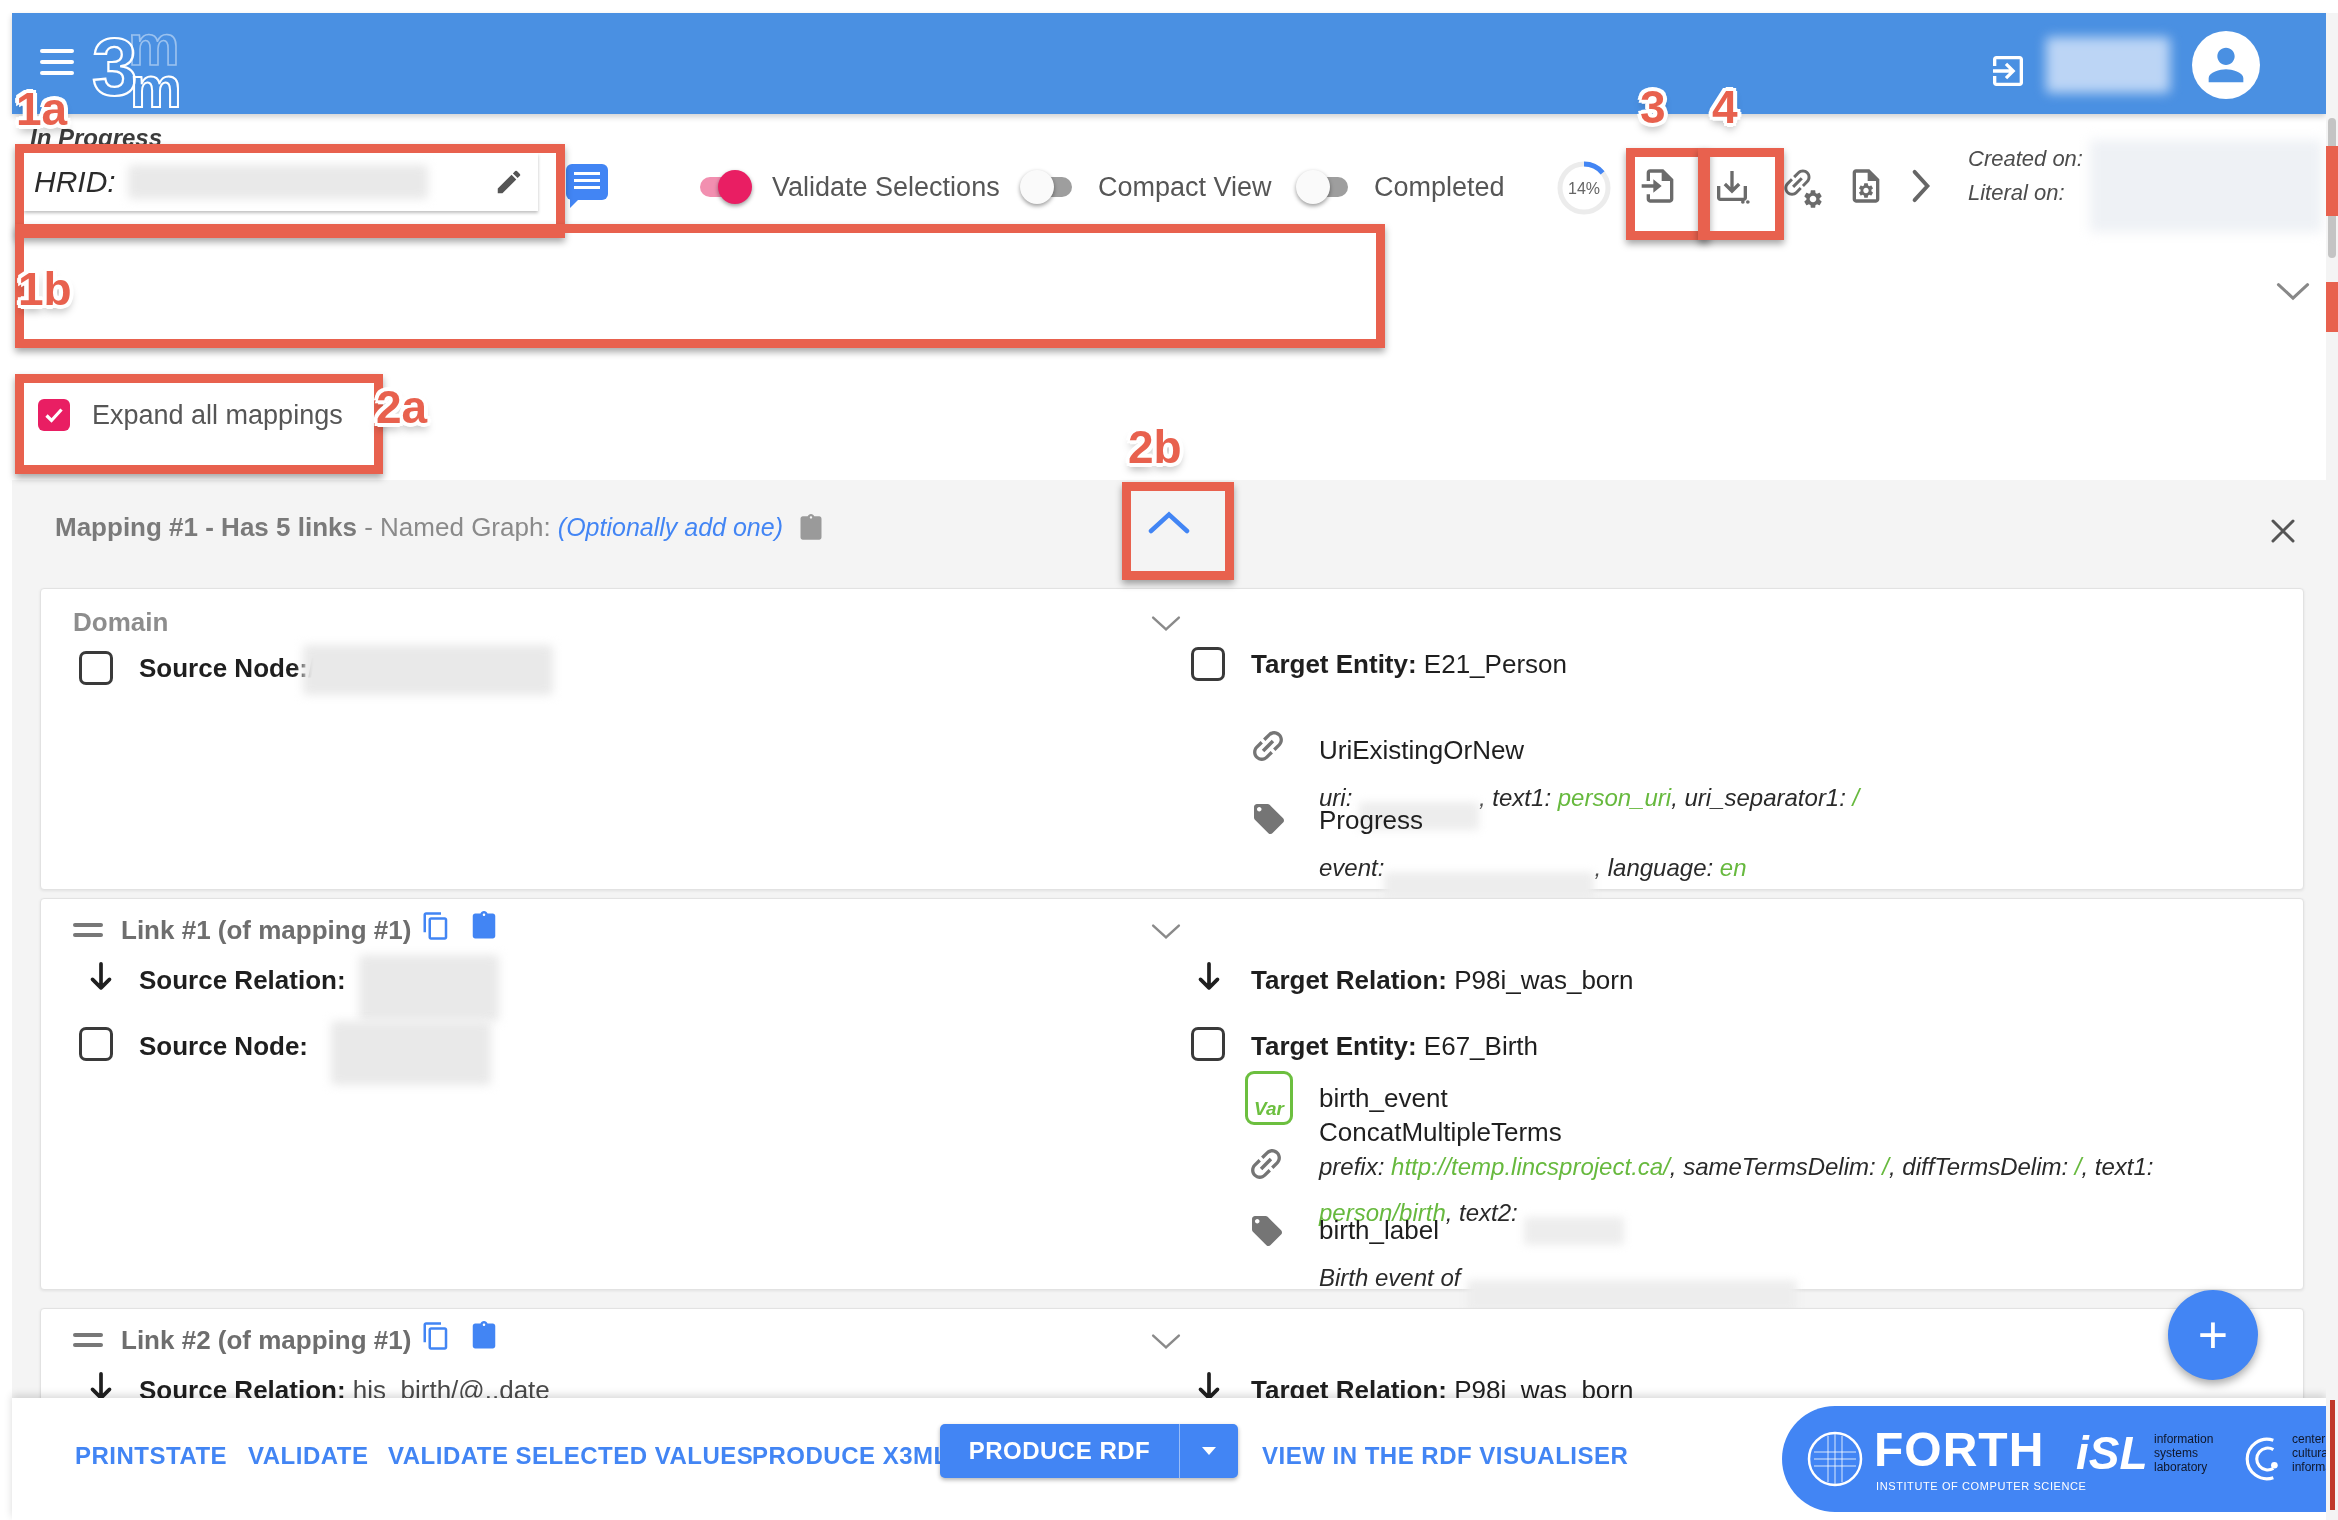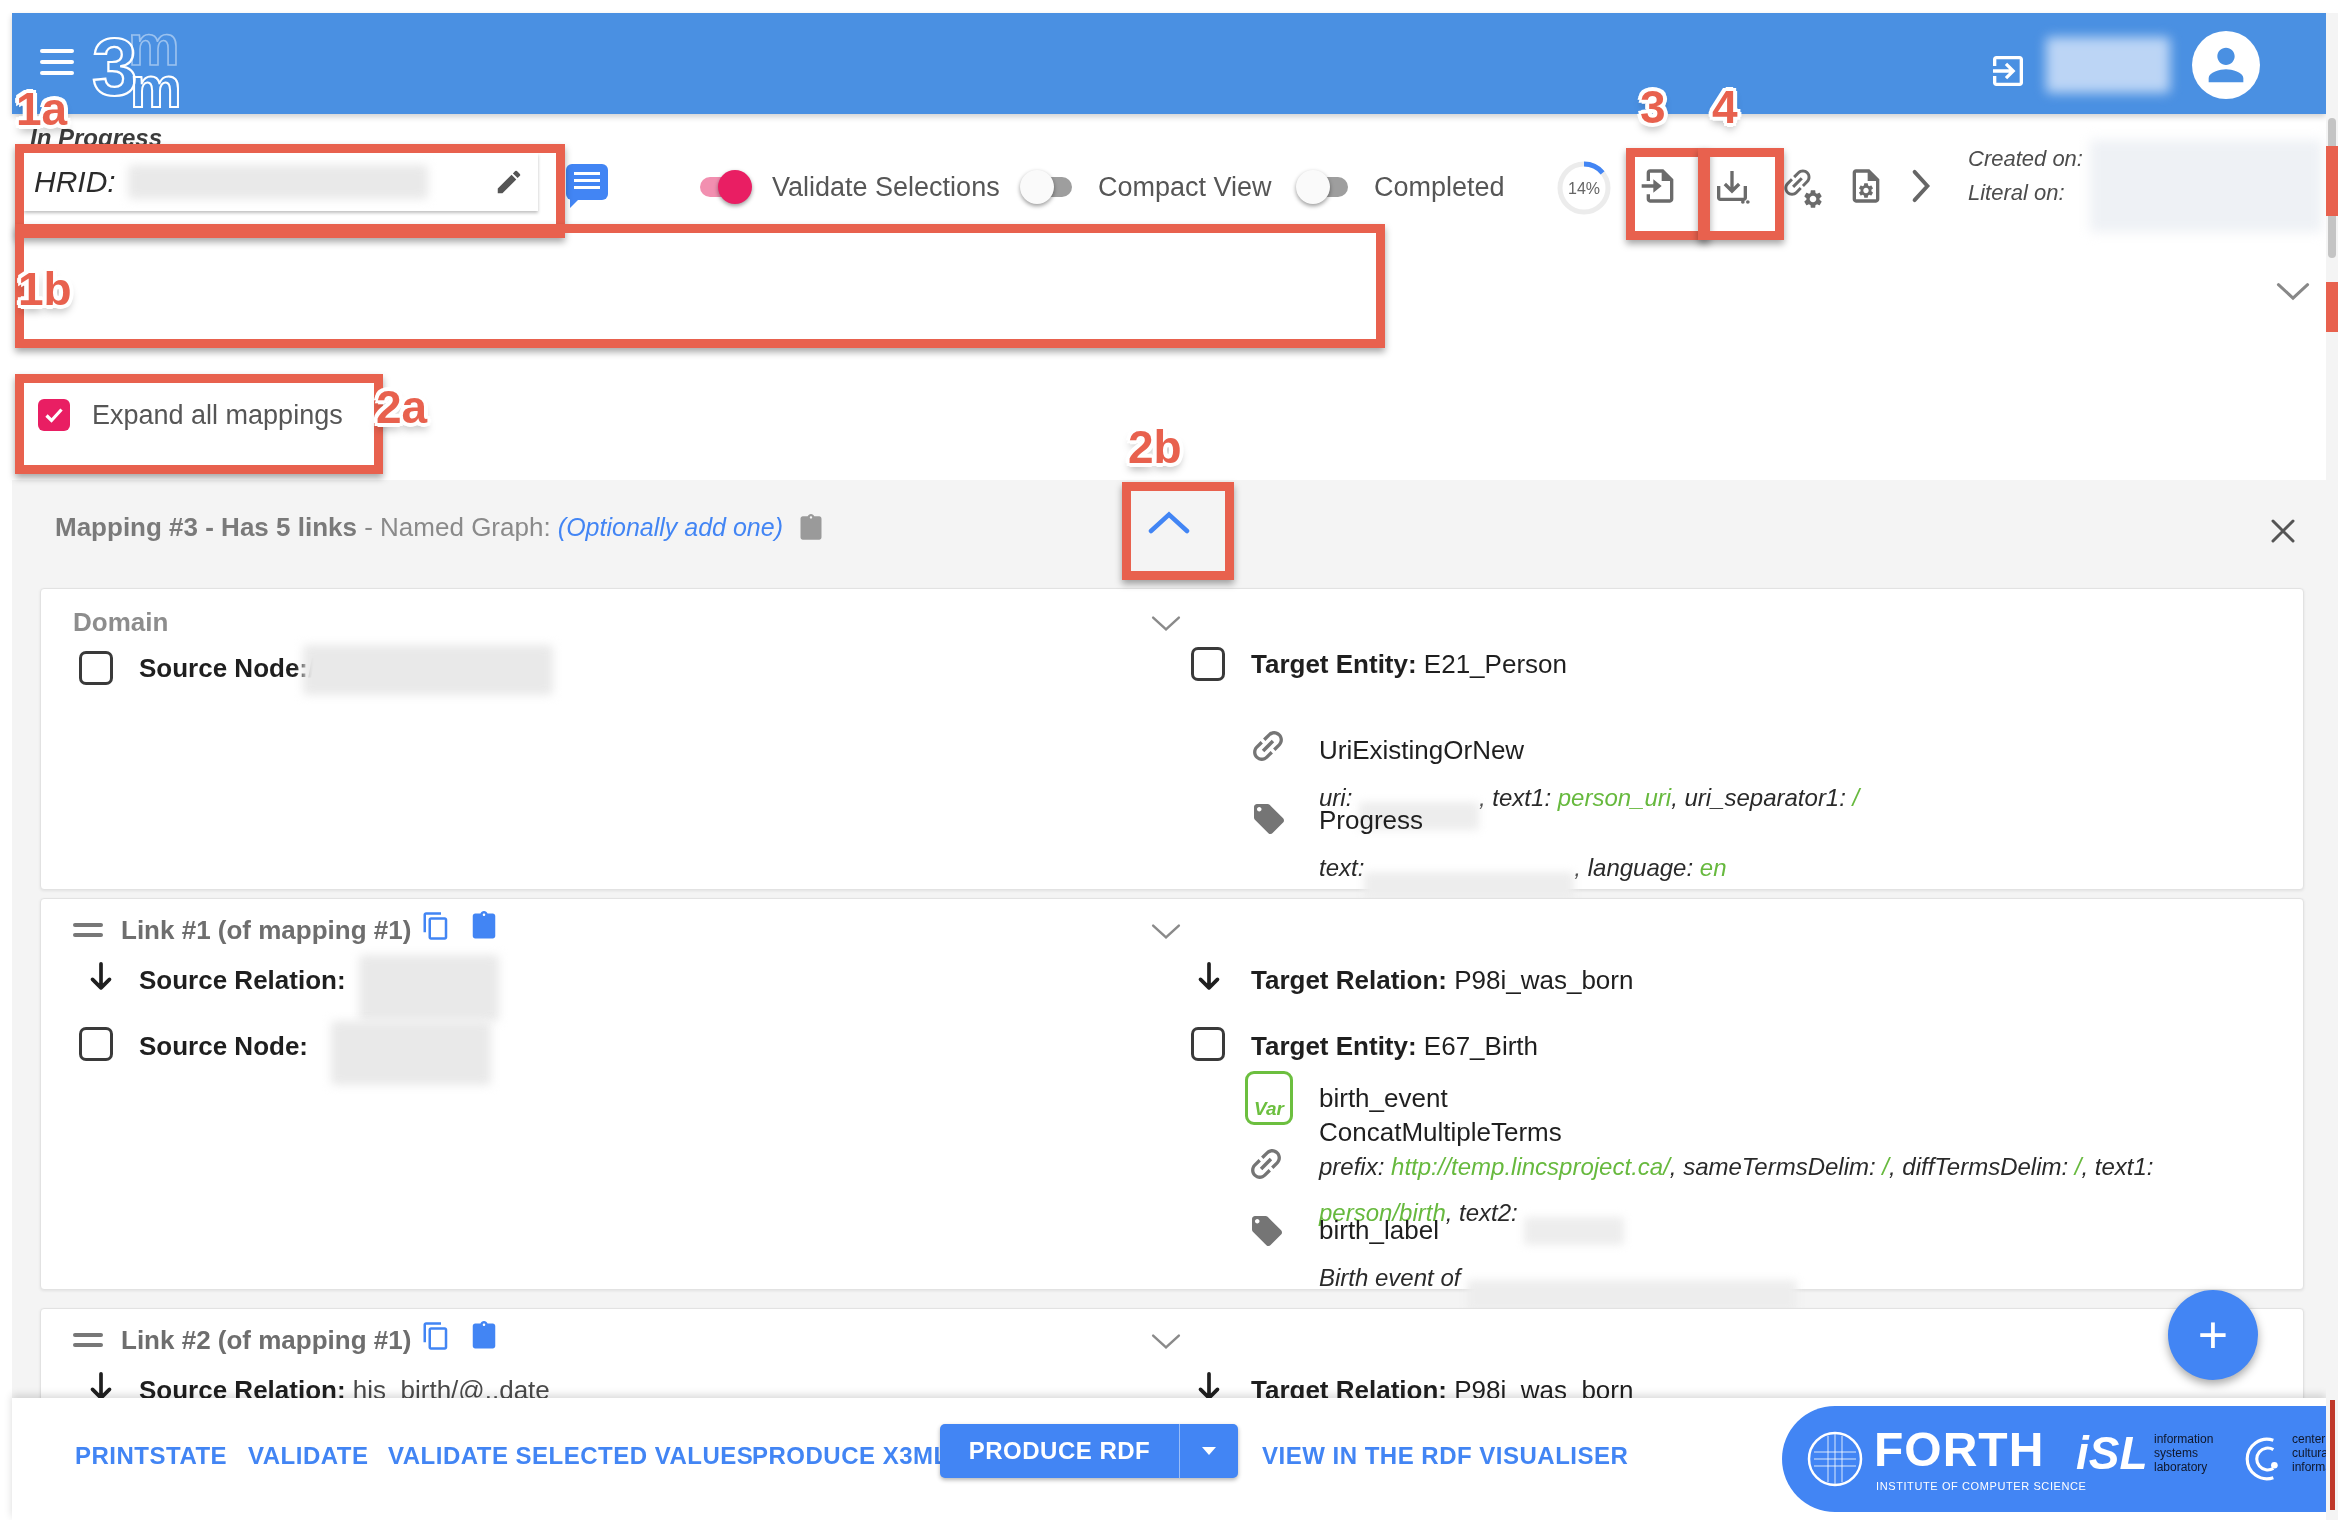--- a/index.html
+++ b/index.html
@@ -173,21 +173,21 @@
       </svg>
     </div>
     <span class="tgl-lbl" style="margin-left:22px;">Expand all mappings</span>
   </div>
   <div class="abs ann-box" style="left:15px;top:374px;width:350px;height:82px;"></div>
   <div class="abs ann-num" style="left:376px;top:380px;">2a</div>
 
   <div class="abs graybg" style="left:12px;top:480px;width:2314px;height:1040px;"></div>
 
   <div class="abs" style="left:55px;top:512px;display:flex;align-items:center;">
-    <span class="sect-title" style="color:#7a7a7a;">Mapping #3 - Has 5 links</span>
+    <span class="sect-title" style="color:#7a7a7a;">Mapping #1 - Has 5 links</span>
     <span style="font-size:26px;color:#8a8a8a;white-space:pre;"> - </span>
     <span style="font-size:26px;color:#8a8a8a;white-space:pre;">Named Graph: </span>
     <span style="font-size:25px;font-style:italic;color:#4285f4;cursor:pointer;">(Optionally add one)</span>
     <svg style="margin-left:14px;cursor:pointer;" width="28" height="28" viewBox="0 0 24 24">
       <path fill="#9a9a9a" d="M19 2h-4.18C14.4.84 13.3 0 12 0c-1.3 0-2.4.84-2.82 2H5c-1.1 0-2 .9-2 2v16c0 1.1.9 2 2 2h14c1.1 0 2-.9 2-2V4c0-1.1-.9-2-2-2zm-7 0c.55 0 1 .45 1 1s-.45 1-1 1-1-.45-1-1 .45-1 1-1z"></path>
     </svg>
   </div>
 
   <svg class="abs" style="left:1148px;top:510px;cursor:pointer;" width="42" height="24" viewBox="0 0 28 16">
     <polyline points="2,14 14,3 26,14" fill="none" stroke="#4285f4" stroke-width="3" stroke-linecap="round"></polyline>
@@ -222,21 +222,21 @@
     <span class="abs v" style="left:1278px;top:146px;">UriExistingOrNew</span>
     <div class="abs detail" style="left:1278px;top:180px;width:1000px;">
       <span>uri: </span><span class="blur-inline" style="width:120px;"></span><span>, text1: </span><span class="green">person_uri</span><span>, uri_separator1: </span><span class="green">/</span>
     </div>
 
     <svg class="abs" style="left:1210px;top:212px;" width="36" height="36" viewBox="0 0 24 24" fill="#757575">
       <path d="M21.41 11.58l-9-9C12.05 2.22 11.55 2 11 2H4c-1.1 0-2 .9-2 2v7c0 .55.22 1.05.59 1.42l9 9c.36.36.86.58 1.41.58.55 0 1.05-.22 1.41-.59l7-7c.37-.36.59-.86.59-1.41 0-.55-.23-1.06-.59-1.42zM5.5 7C4.67 7 4 6.33 4 5.5S4.67 4 5.5 4 7 4.67 7 5.5 6.33 7 5.5 7z"></path>
     </svg>
     <span class="abs v" style="left:1278px;top:216px;">Progress</span>
     <div class="abs detail" style="left:1278px;top:250px;width:1000px;">
-      <span>text:</span><span class="blur-inline" style="width:210px;"></span><span>, language: </span><span class="green">en</span>
+      <span>event:</span><span class="blur-inline" style="width:210px;"></span><span>, language: </span><span class="green">en</span>
     </div>
   </div>
 
   <div class="abs card" style="left:40px;top:898px;width:2262px;height:390px;">
     <div class="abs drag" style="left:32px;top:24px;cursor:grab;">
       <span></span>
         <span style="margin-bottom:0;"></span>
     </div>
     <span class="abs sect-title" style="left:80px;top:16px;">Link #1 (of mapping #1)</span>
     <svg class="abs" style="left:380px;top:12px;cursor:pointer;" width="30" height="30" viewBox="0 0 24 24" fill="#4285f4">

